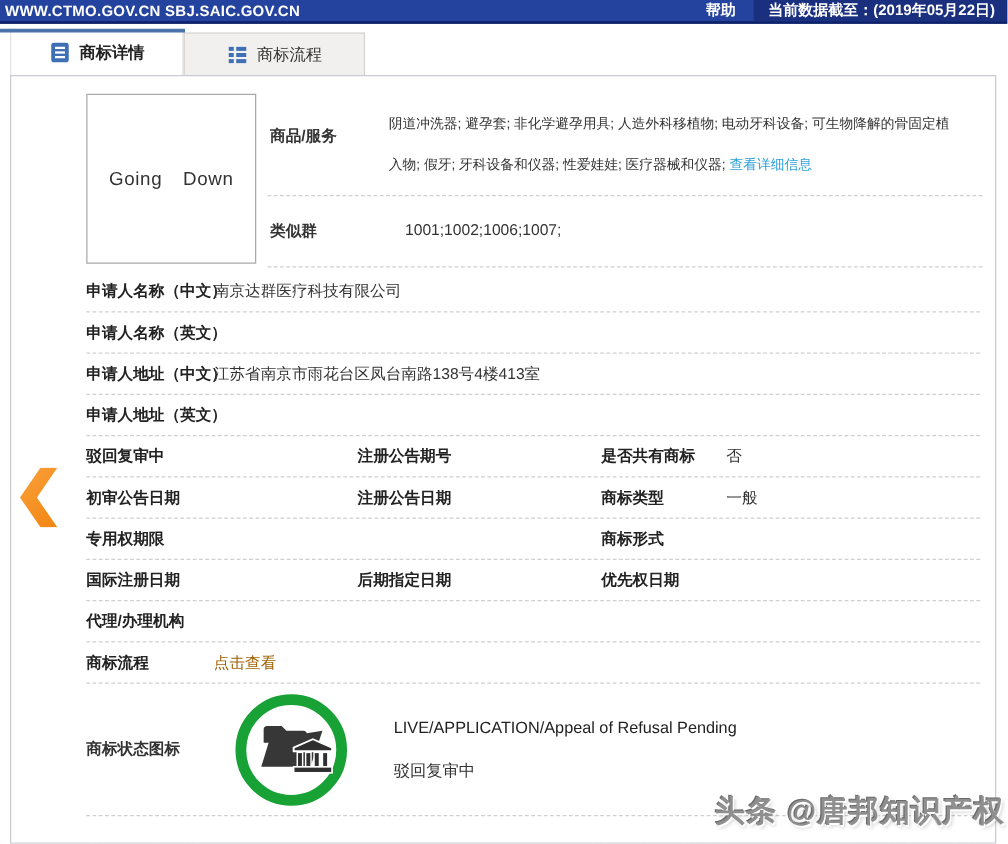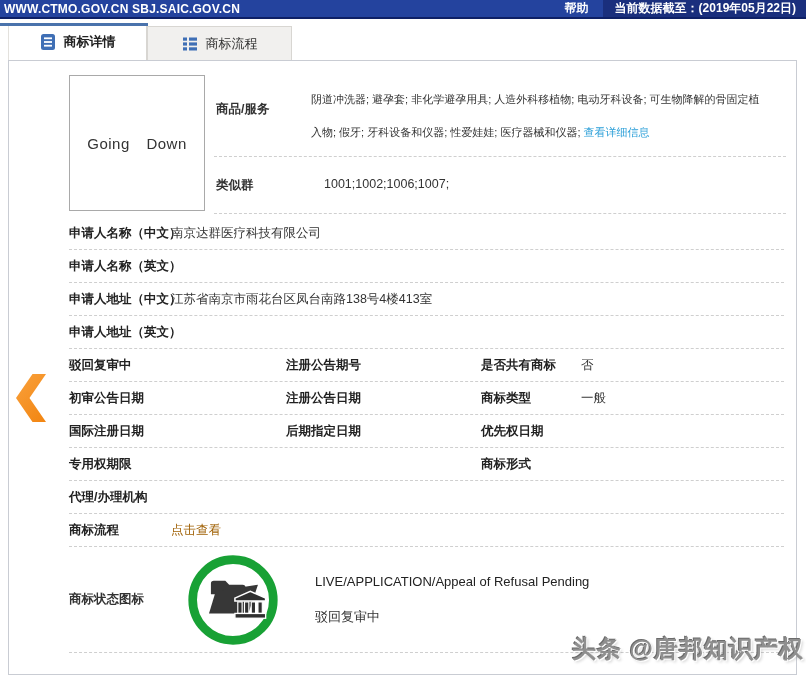--- a/index.html
+++ b/index.html
@@ -235,30 +235,30 @@
   </div>
   <div class="frow">
     <span class="lbl">初审公告日期</span>
     <span class="val"></span>
     <span class="lbl">注册公告日期</span>
     <span class="val"></span>
     <span class="lbl">商标类型</span>
     <span class="val">一般</span>
   </div>
   <div class="frow">
-    <span class="lbl">国际注册日期</span>
-    <span class="val"></span>
-    <span class="lbl">后期指定日期</span>
-    <span class="val"></span>
-    <span class="lbl">优先权日期</span>
-    <span class="val"></span>
-  </div>
-  <div class="frow">
     <span class="lbl">专用权期限</span>
     <span class="lbl col5">商标形式</span>
+    <span class="val"></span>
+  </div>
+  <div class="frow">
+    <span class="lbl">国际注册日期</span>
+    <span class="val"></span>
+    <span class="lbl">后期指定日期</span>
+    <span class="val"></span>
+    <span class="lbl">优先权日期</span>
     <span class="val"></span>
   </div>
 
   <div class="frow">
     <span class="lbl">代理/办理机构</span>
     <span class="val span5" style="padding-left:20px;">
       <span class="blur-bar"></span>
     </span>
   </div>
 

